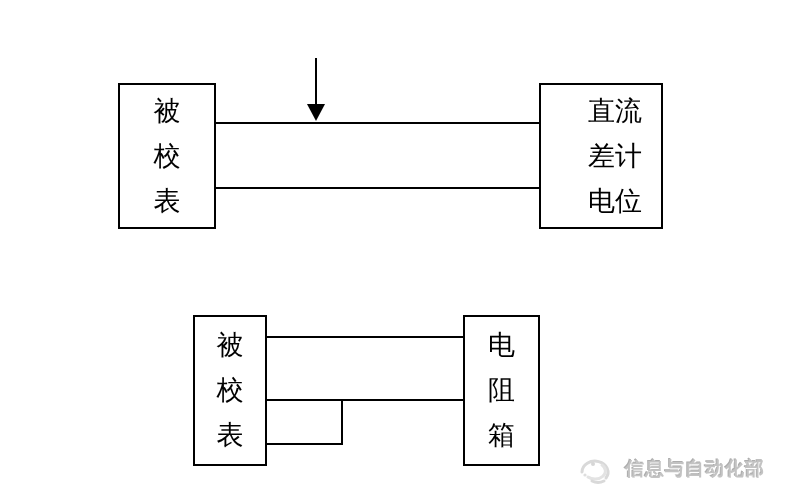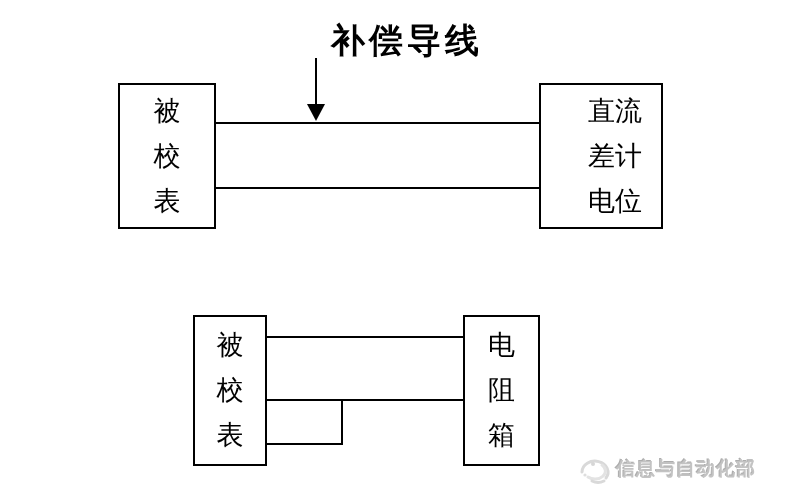--- a/index.html
+++ b/index.html
@@ -52,35 +52,34 @@
   .box-bottom-left {left:193px;top:315px;width:74px;height:151px;}
   .box-bottom-right{left:463px;top:315px;width:77px;height:151px;}
   .wire-bot-1{left:267px;top:336px;width:196px;height:2px;}
   .wire-bot-2{left:267px;top:399px;width:196px;height:2px;}
   .wire-bot-3{left:267px;top:443px;width:76px;height:2px;}
   .wire-bot-v{left:341px;top:399px;width:2px;height:46px;}
 
   
   .watermark{
     position:absolute;left:574px;top:450px;
-    display:flex;align-items:center;
+    display:flex;align-items:center;gap:9px;
   }
   .watermark-logo{width:42px;height:38px;}
   .watermark-text{
     font-size:19px;font-weight:bold;color:#c3c3c3;
     text-shadow:1px 1px 0 #ffffff, -1px -1px 0 #adadad;
     white-space:nowrap;letter-spacing:1px;
   }
 </style>
 </head>
 <body>
 
 <div class="canvas">
 
-  <div class="diagram-title">补偿导线</div>
   <div class="arrow-line"></div>
   <div class="arrow-head"></div>
 
   <div class="box box-top-left">
     <span class="ln">被</span>
     <span class="ln">校</span>
     <span class="ln">表</span>
   </div>
 
   <div class="box box-top-right">

